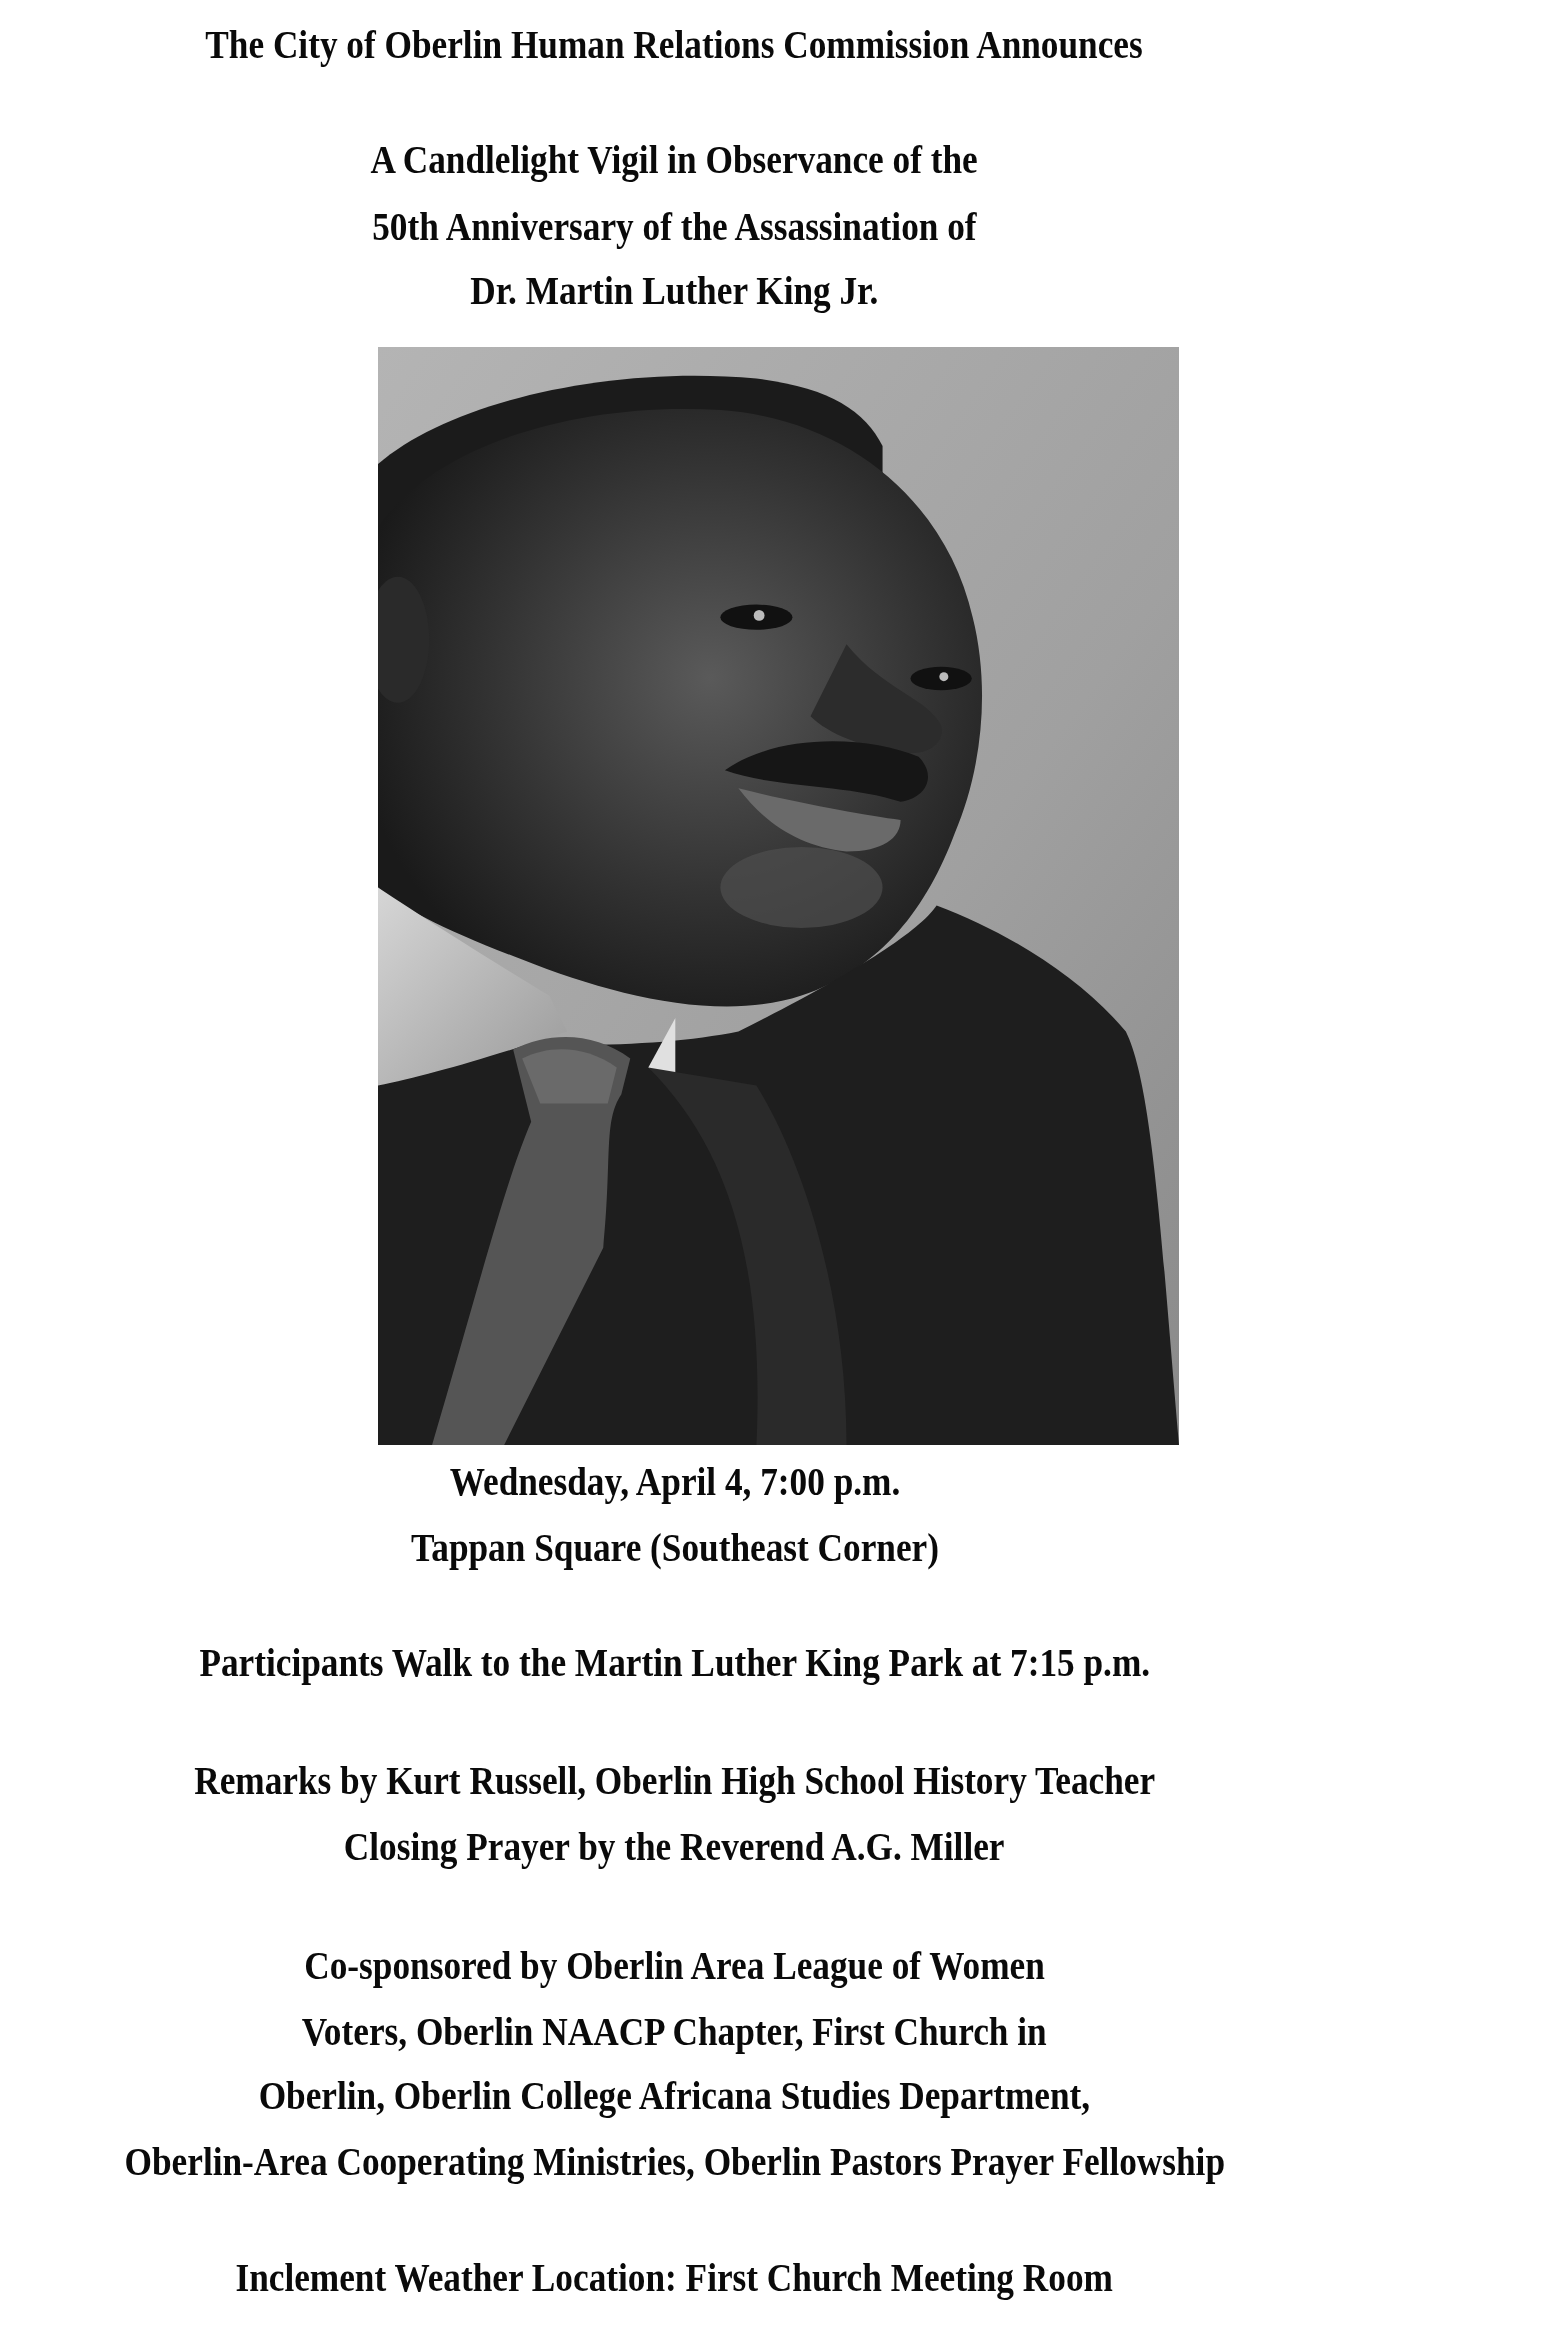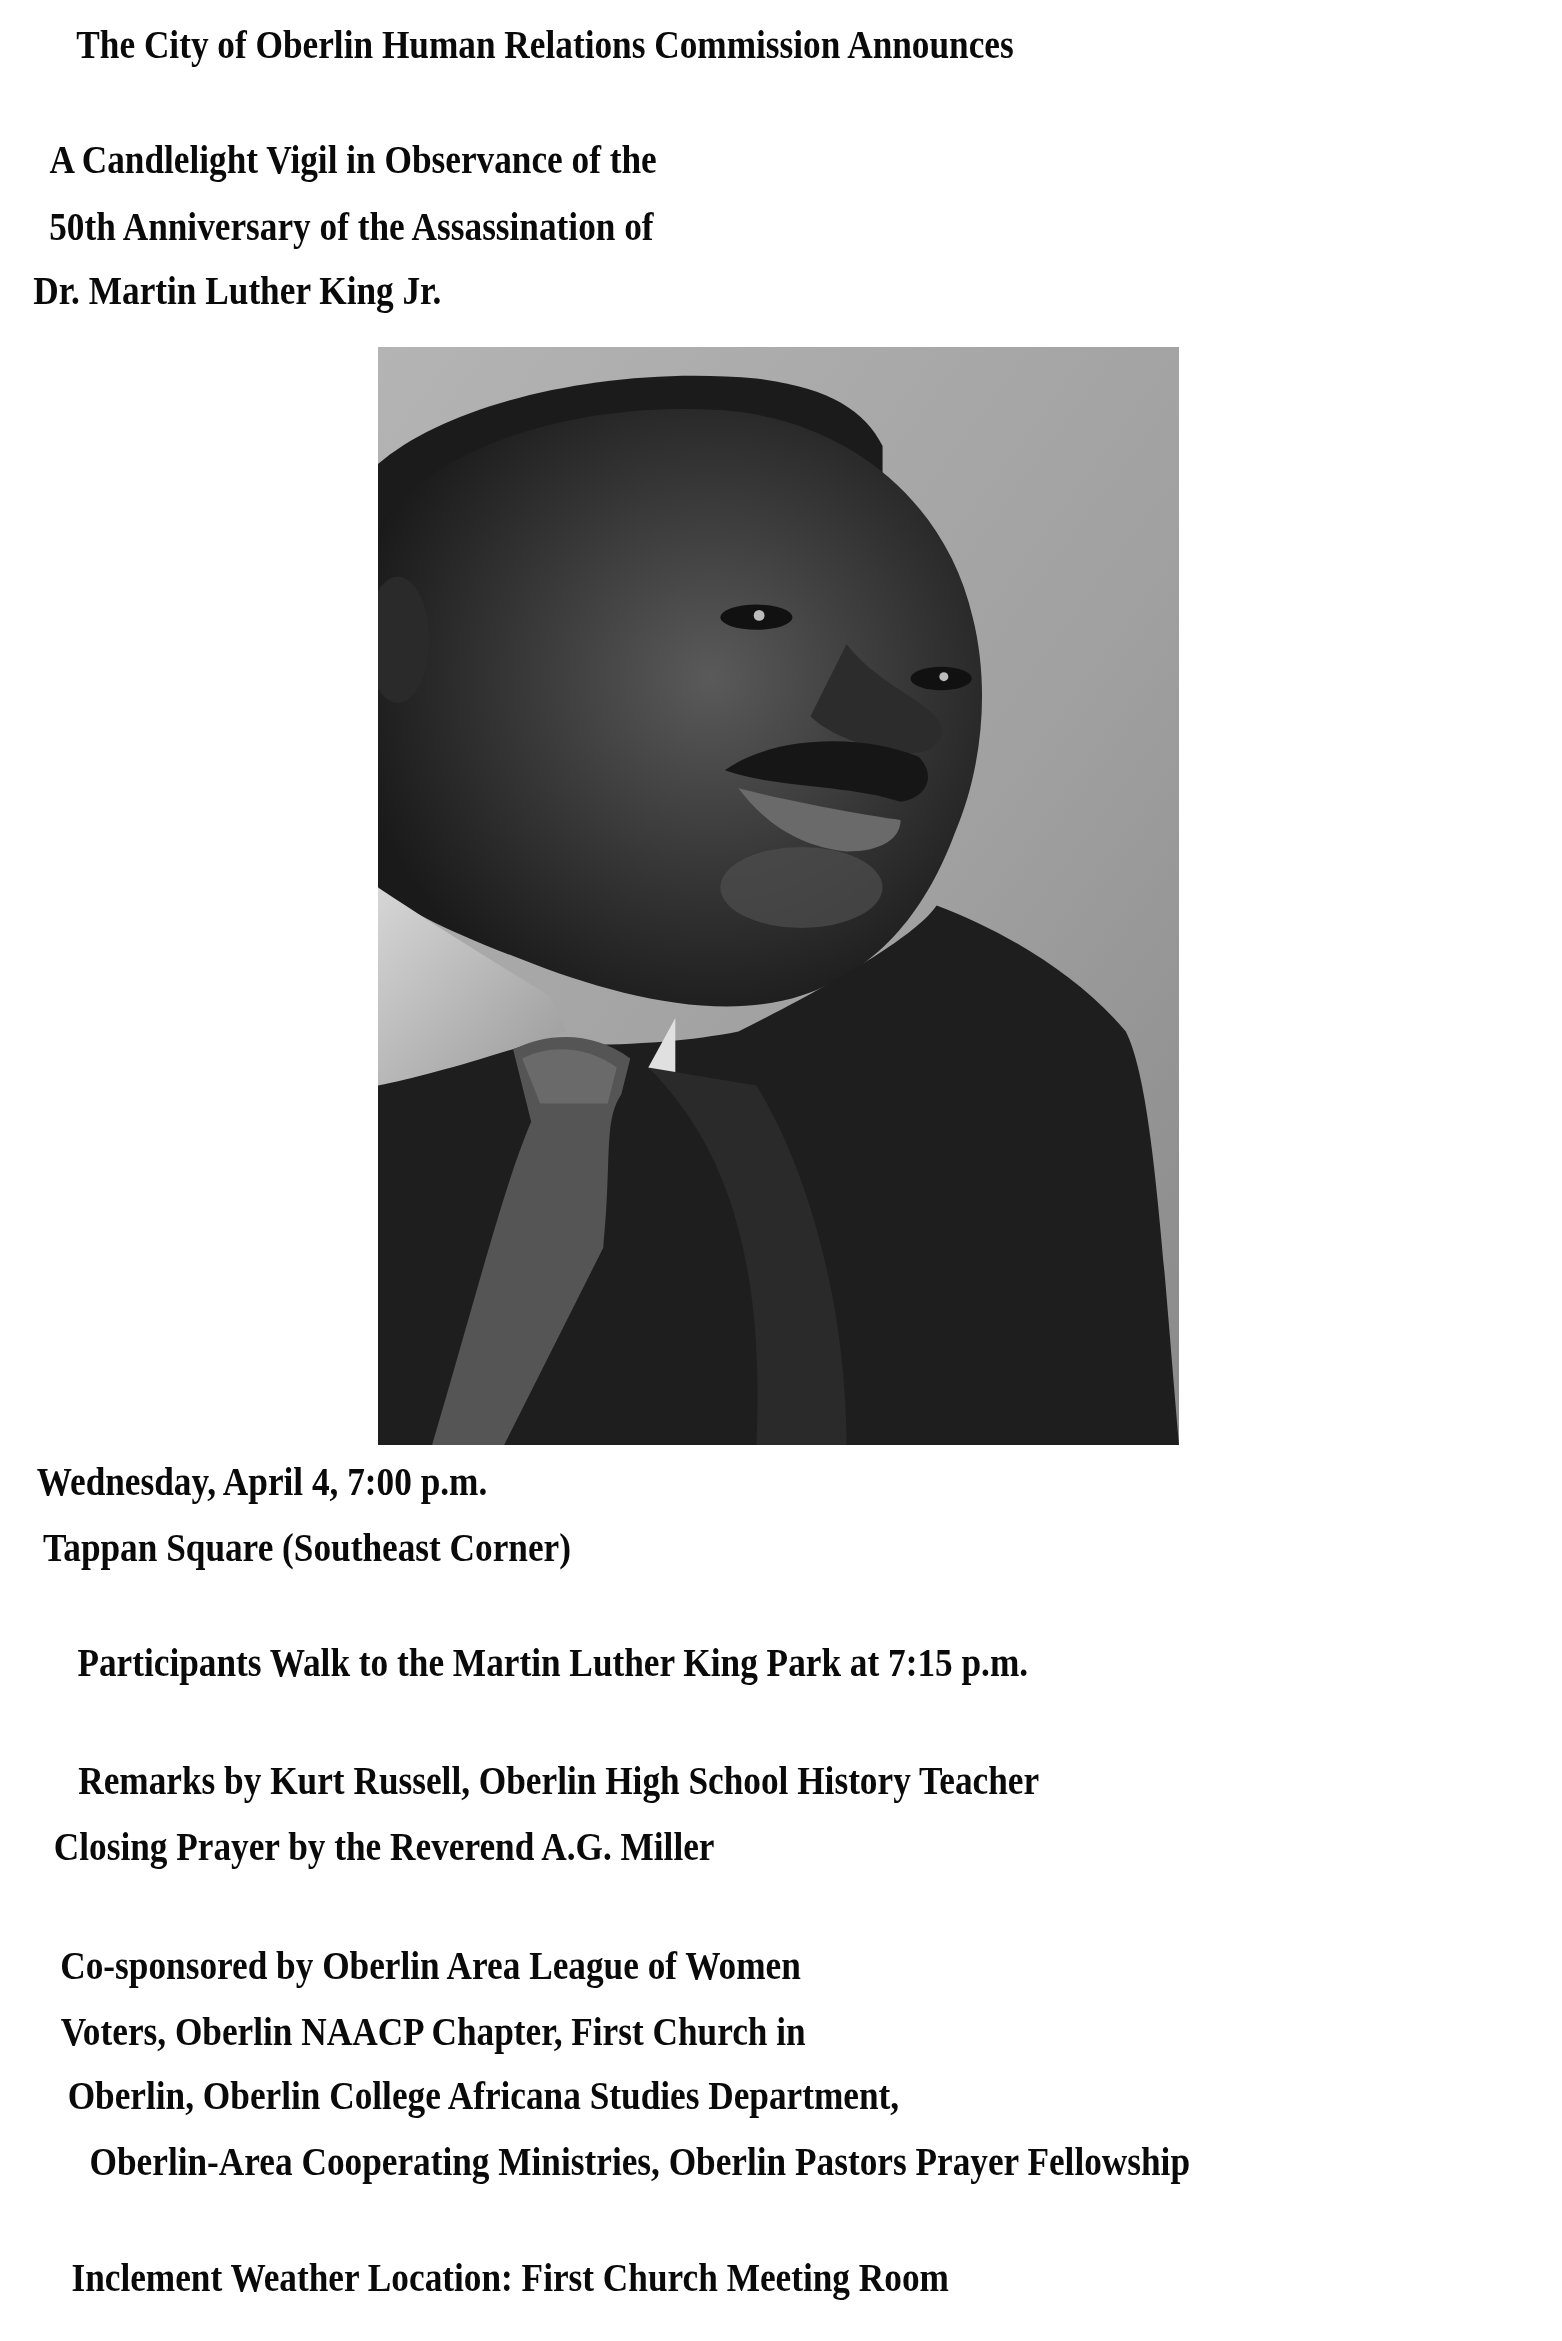--- a/index.html
+++ b/index.html
@@ -1,18 +1,18 @@
 <!DOCTYPE html>
 <html style="font-size:14.4px"><head>
 <meta charset="utf-8">
 <style>
   html, body { margin:0; padding:0; background:#ffffff; }
   body { width:1563px; height:2342px; position:relative; overflow:hidden; }
   .line {
-    position:absolute; left:0; width:1315px; text-align:left;
+    position:absolute; left:17px; width:1315px; text-align:center;
     font-family:"Liberation Serif", "DejaVu Serif", serif;
     font-weight:bold; font-size:41px; line-height:41px; color:#0a0a0a;
     white-space:nowrap;
   }
   .line span { display:inline-block; transform:scaleX(0.86); transform-origin:center; }
   .photo { position:absolute; left:378px; top:347px; width:801px; height:1098px; overflow:hidden; background:#a9a9a9; }
   .photo svg { display:block; width:100%; height:100%; }
 </style>
 </head>
 <body>

